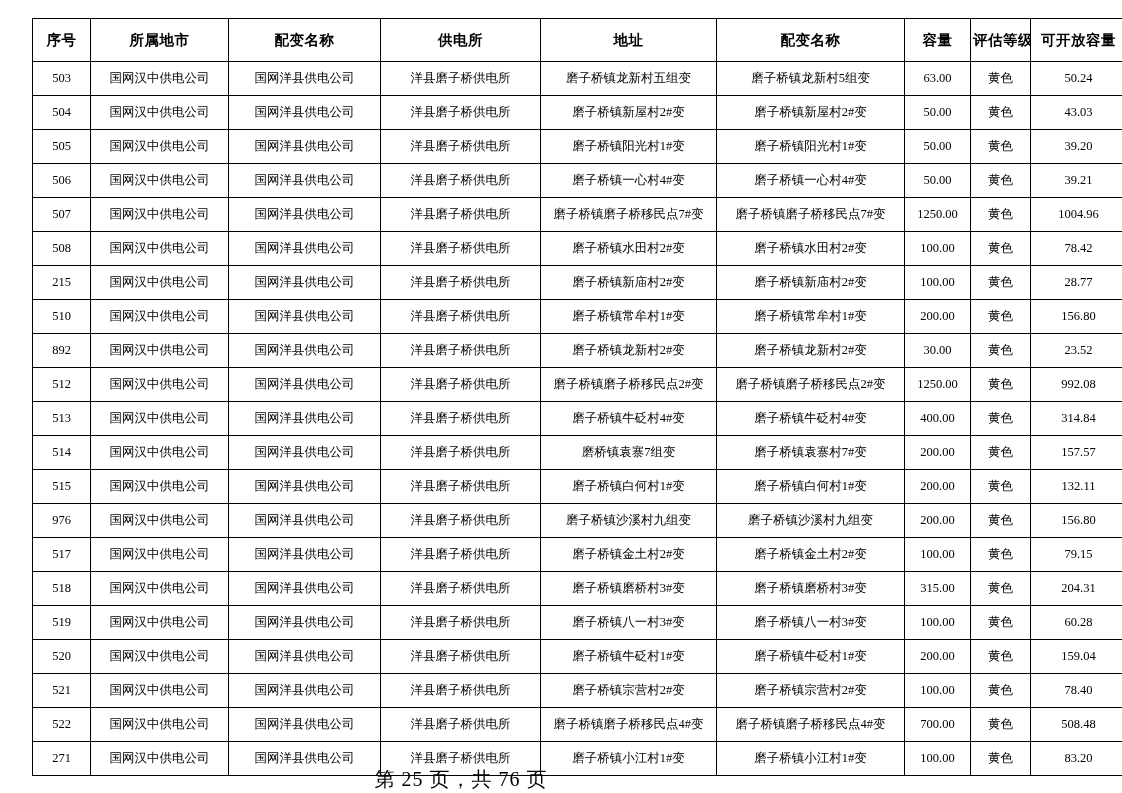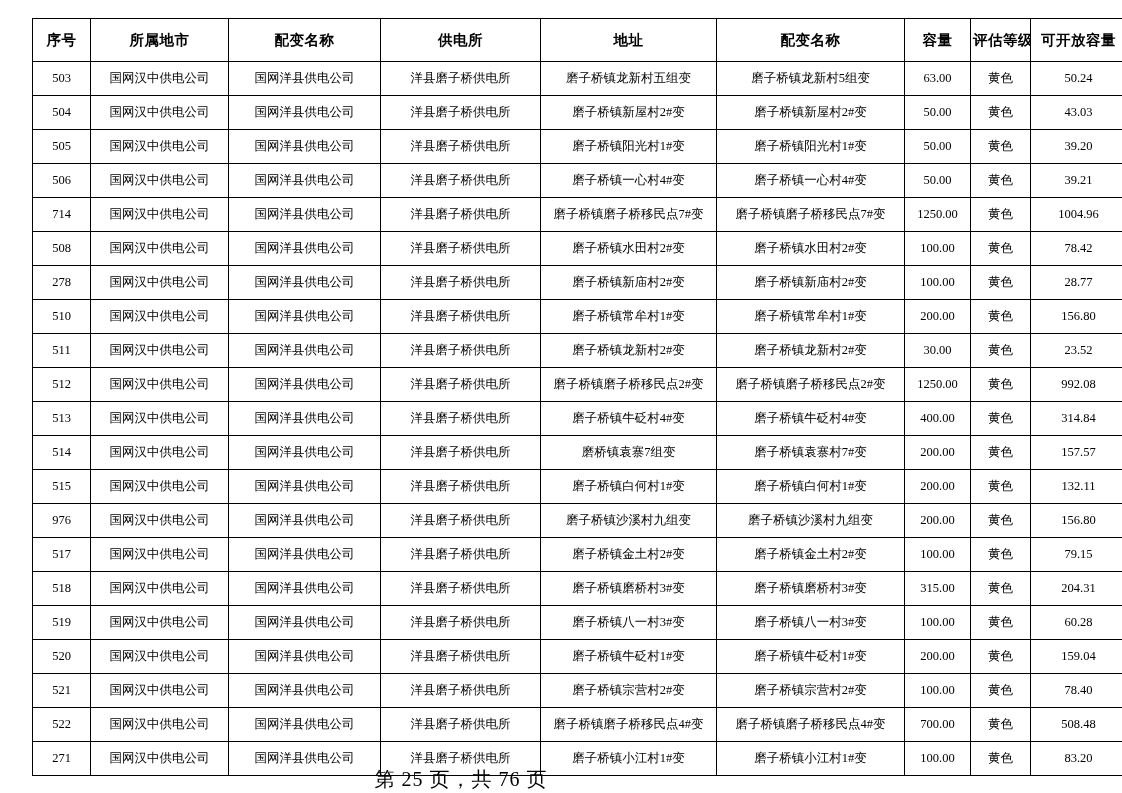--- a/index.html
+++ b/index.html
@@ -135,21 +135,21 @@
           <td>国网汉中供电公司</td>
           <td>国网洋县供电公司</td>
           <td>洋县磨子桥供电所</td>
           <td>磨子桥镇一心村4#变</td>
           <td>磨子桥镇一心村4#变</td>
           <td>50.00</td>
           <td>黄色</td>
           <td>39.21</td>
         </tr>
         <tr>
-          <td>714</td>
+          <td>507</td>
           <td>国网汉中供电公司</td>
           <td>国网洋县供电公司</td>
           <td>洋县磨子桥供电所</td>
           <td>磨子桥镇磨子桥移民点7#变</td>
           <td>磨子桥镇磨子桥移民点7#变</td>
           <td>1250.00</td>
           <td>黄色</td>
           <td>1004.96</td>
         </tr>
         <tr>
@@ -157,21 +157,21 @@
           <td>国网汉中供电公司</td>
           <td>国网洋县供电公司</td>
           <td>洋县磨子桥供电所</td>
           <td>磨子桥镇水田村2#变</td>
           <td>磨子桥镇水田村2#变</td>
           <td>100.00</td>
           <td>黄色</td>
           <td>78.42</td>
         </tr>
         <tr>
-          <td>278</td>
+          <td>215</td>
           <td>国网汉中供电公司</td>
           <td>国网洋县供电公司</td>
           <td>洋县磨子桥供电所</td>
           <td>磨子桥镇新庙村2#变</td>
           <td>磨子桥镇新庙村2#变</td>
           <td>100.00</td>
           <td>黄色</td>
           <td>28.77</td>
         </tr>
         <tr>
@@ -179,21 +179,21 @@
           <td>国网汉中供电公司</td>
           <td>国网洋县供电公司</td>
           <td>洋县磨子桥供电所</td>
           <td>磨子桥镇常牟村1#变</td>
           <td>磨子桥镇常牟村1#变</td>
           <td>200.00</td>
           <td>黄色</td>
           <td>156.80</td>
         </tr>
         <tr>
-          <td>511</td>
+          <td>892</td>
           <td>国网汉中供电公司</td>
           <td>国网洋县供电公司</td>
           <td>洋县磨子桥供电所</td>
           <td>磨子桥镇龙新村2#变</td>
           <td>磨子桥镇龙新村2#变</td>
           <td>30.00</td>
           <td>黄色</td>
           <td>23.52</td>
         </tr>
         <tr>

